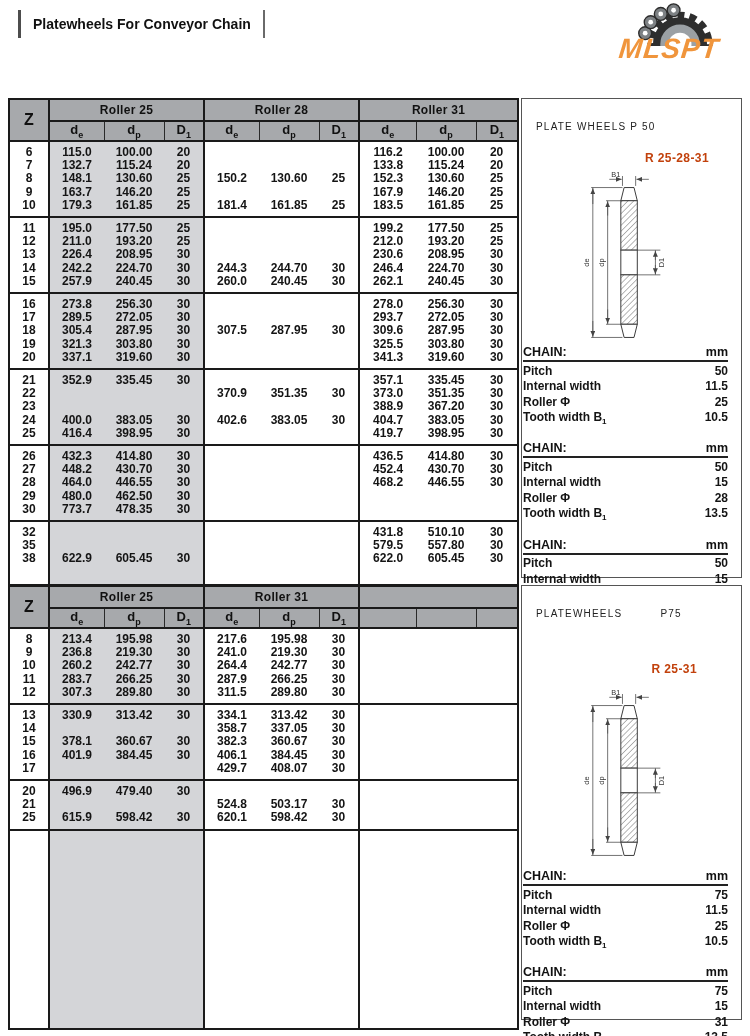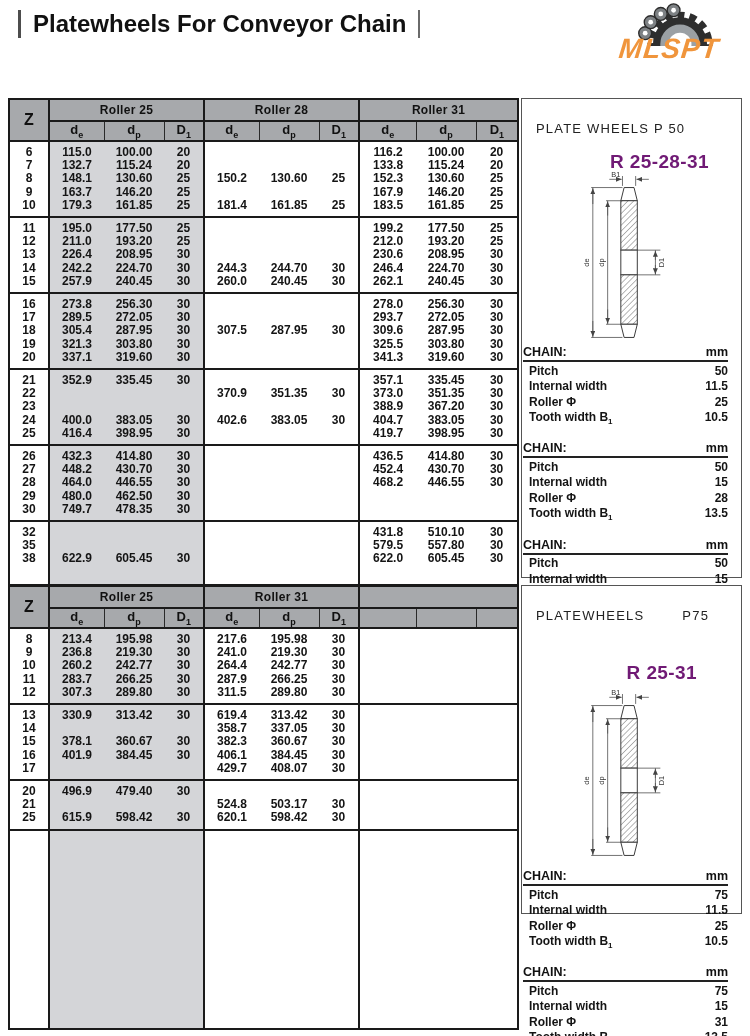--- a/index.html
+++ b/index.html
@@ -4,21 +4,21 @@
 <style>
   * { margin:0; padding:0; box-sizing:border-box; }
   html,body { background:#ffffff; }
   body { width:750px; height:1036px; font-family:"Liberation Sans", sans-serif; }
   .page { position:relative; width:750px; height:1036px; background:#fff; overflow:hidden; }
 
   
   .title-block { position:absolute; left:18px; top:10px; display:flex; align-items:center; }
   .tbar { width:3px; height:28px; background:#4d4d4d; }
   .tbar.right { width:2px; background:#6a6a6a; }
-  .page-title { font-size:24px; font-weight:bold; color:#111; margin:0 12px; white-space:nowrap; }
+  .page-title { font-size:14px; font-weight:bold; color:#111; margin:0 12px; white-space:nowrap; }
   .logo { position:absolute; top:2px; right:20px; width:122px; text-align:center; }
   .logo svg { display:block; margin:0 auto; }
   .logo-text { font-size:28px; font-weight:bold; font-style:italic; letter-spacing:1px;
                margin-top:-13px; transform:skewX(-6deg); }
 
   
   table.data-table { position:absolute; border-collapse:collapse; table-layout:fixed;
                      width:509px; border:2px solid #1a1a1a; background:#fff; }
   #table1 { left:8px; top:98px; }
   #table2 { left:8px; top:585px; }
@@ -34,38 +34,38 @@
        height:13.2px; line-height:13.2px; padding:0; overflow:hidden; white-space:nowrap; }
   td.zcol { border-right:2px solid #1a1a1a; }
   td.group-start { border-left:2px solid #1a1a1a; }
   td.shade { background:#d4d5d8; }
   tbody tr:first-child td { padding-top:4px; }
   tbody tr:last-child  td { padding-bottom:4px; }
 
   
   .panel { position:absolute; width:221px; border:1px solid #555; background:#fff; }
   #panel1 { left:521px; top:98px;  height:480px; }
-  #panel2 { left:521px; top:585px; height:329px;padding-left:12px; }
-  .panel-title { position:absolute; left:14px; top:22px; font-size:13px; color:#222;
+  #panel2 { left:521px; top:585px; height:435px;padding-left:12px; }
+  .panel-title { position:absolute; left:14px; top:22px; font-size:10px; color:#222;
                  letter-spacing:1.2px; display:flex; gap:38px; white-space:nowrap; }
-  .panel-model { position:absolute; font-size:19px; font-weight:bold; color:#701a75; letter-spacing:.4px; }
+  .panel-model { position:absolute; font-size:12px; font-weight:bold; color:#c2410c; letter-spacing:.4px; }
   #panel1 .panel-model { top:52px; right:32px; }
   #panel2 .panel-model { top:76px; right:44px; }
   .diagram { position:absolute; }
   #panel1 .diagram { top:72px;  left:28px; }
   #panel2 .diagram { top:103px; left:28px; }
   .chains { position:absolute; left:1px; right:13px; }
   #panel1 .chains { top:246px; }
   #panel2 .chains { top:283px; }
   .chain-card { margin-bottom:13px; }
   .chain-head { display:flex; justify-content:space-between; align-items:baseline;
                 font-size:12.5px; font-weight:bold; color:#111;
                 border-bottom:2px solid #222; padding-bottom:1px; }
   .chain-row { display:flex; justify-content:space-between; font-size:12px; font-weight:bold;
-               color:#141414; padding-top:2.5px; line-height:13px;margin-left:6px; }
+               color:#141414; padding-top:2.5px; line-height:13px; }
   .chain-row sub { font-size:8px; }
 </style>
 </head>
 <body>
 
 <div class="page">
 
   <div class="title-block">
     <span class="tbar"></span>
     <h1 class="page-title">Platewheels For Conveyor Chain</h1>
@@ -417,21 +417,21 @@
           <td class="shade ">30</td>
           <td class="group-start"></td>
           <td class=""></td>
           <td class=""></td>
           <td class="group-start"></td>
           <td class=""></td>
           <td class=""></td>
         </tr>
         <tr>
           <td class="zcol">30</td>
-          <td class="shade group-start">749.7</td>
+          <td class="shade group-start">773.7</td>
           <td class="shade ">478.35</td>
           <td class="shade ">30</td>
           <td class="group-start"></td>
           <td class=""></td>
           <td class=""></td>
           <td class="group-start"></td>
           <td class=""></td>
           <td class=""></td>
         </tr>
       </tbody>
@@ -568,21 +568,21 @@
           <td class=""></td>
           <td class=""></td>
         </tr>
       </tbody>
       <tbody>
         <tr>
           <td class="zcol">13</td>
           <td class="shade group-start">330.9</td>
           <td class="shade ">313.42</td>
           <td class="shade ">30</td>
-          <td class="group-start">619.4</td>
+          <td class="group-start">334.1</td>
           <td class="">313.42</td>
           <td class="">30</td>
           <td class="group-start"></td>
           <td class=""></td>
           <td class=""></td>
         </tr>
         <tr>
           <td class="zcol">14</td>
           <td class="shade group-start"></td>
           <td class="shade "></td>

